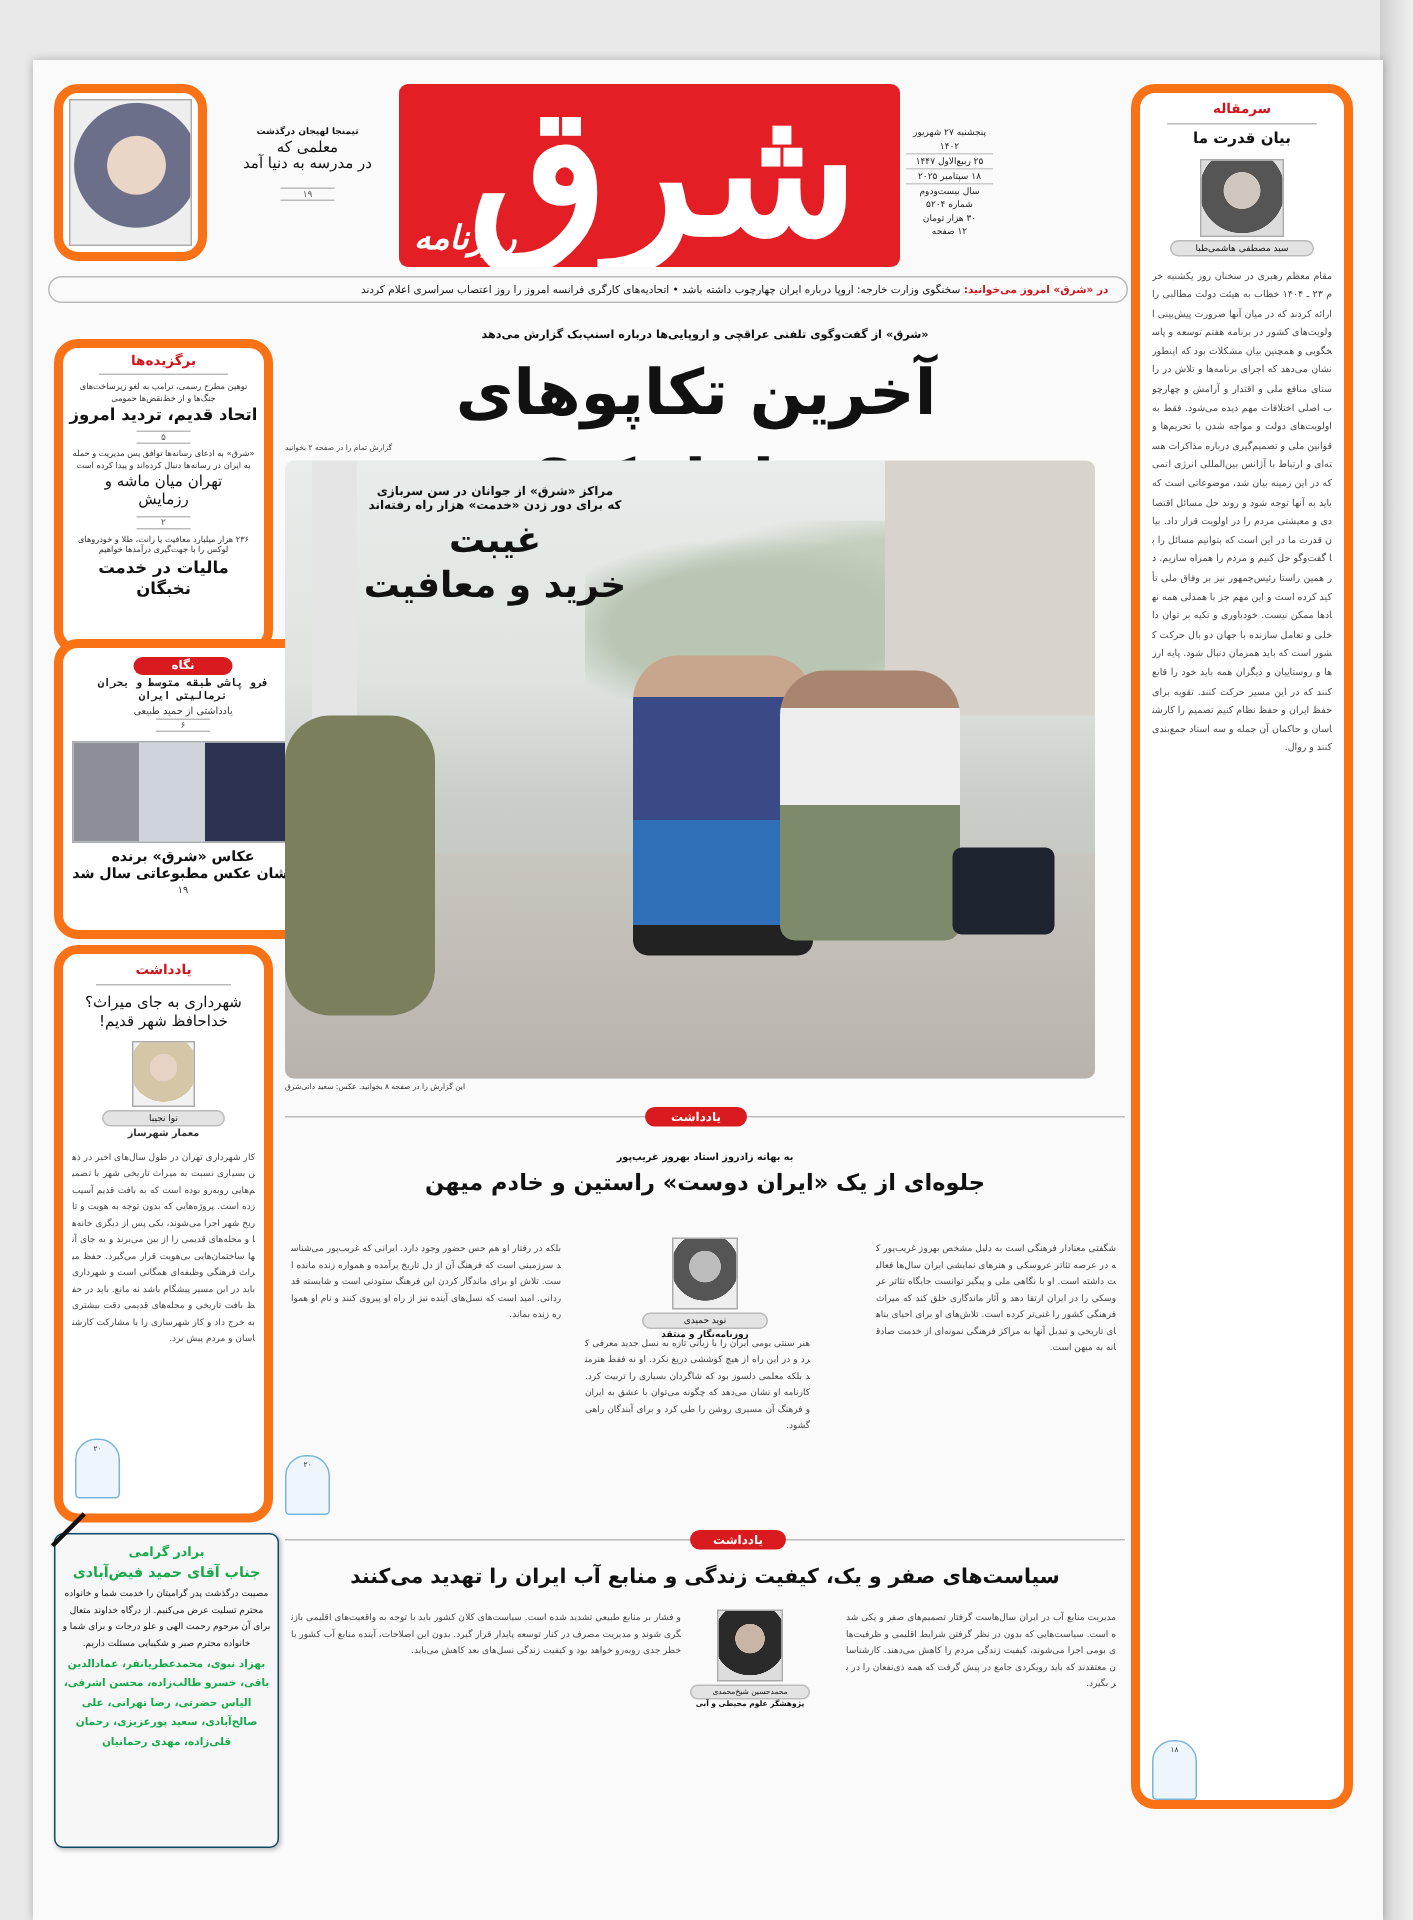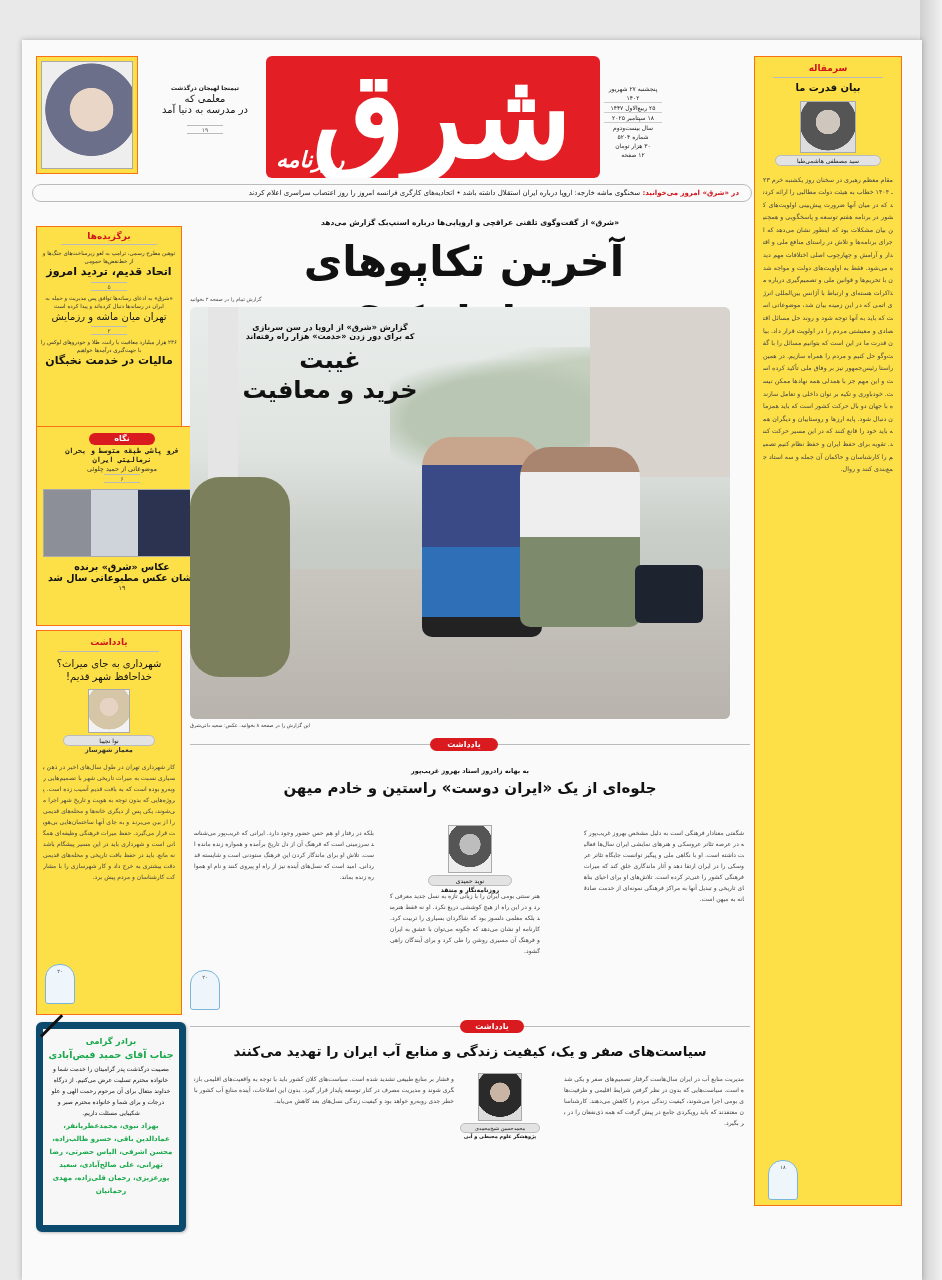--- a/index.html
+++ b/index.html
@@ -1,37 +1,37 @@
 <!DOCTYPE html>
 <html><head>
 <meta charset="utf-8">
 <style>
   * { box-sizing: border-box; margin: 0; padding: 0; }
   html, body { width: 942px; height: 1280px; background: #e9e9e9; overflow: hidden; }
   body { font-family: "DejaVu Sans", sans-serif; direction: rtl; color: #111; position: relative; }
   .page { position: absolute; left: 22px; top: 40px; width: 900px; height: 1240px; background: #fafafa; box-shadow: 0 0 6px rgba(0,0,0,.25); }
   .rshadow { position:absolute; right:0; top:0; width:22px; height:1280px; background: linear-gradient(to right,#cfcfcf,#f1f1f1); }
   .abs { position: absolute; }
-  .boxed { border: 1px solid #f97316; border-radius: 0; background: #fde047; }
+  .boxed { border: 6px solid #f97316; border-radius: 16px; background: #ffffff; }
   .red-label { color: #d0141b; font-size: 9px; font-weight: bold; text-align: center; }
   .pill { background: #d91a1f; color: #fff; font-size: 8px; font-weight: bold; border-radius: 9px; text-align:center; }
   .rule { height: 1px; background: #bbb; }
   .hl { font-weight: bold; text-align: center; line-height: 1.25; }
   .small { font-size: 6.5px; color: #333; text-align: center; line-height: 1.4; }
   .body-text { font-size: 6px; line-height: 11px; color: #444; text-align: justify; overflow: hidden; word-break: break-all; }
   .photo { background: linear-gradient(160deg,#dcdcdc,#9b9b9b); border: 1px solid #aaa; }
   .pagenum { font-size: 6px; color:#555; text-align:center; border-top:1px solid #bbb; border-bottom:1px solid #bbb; width:36px; margin:0 auto; }
   .namepill { background:#e3e3e3; border:1px solid #bbb; border-radius:8px; font-size:6px; text-align:center; padding:1px 0; }
   .logo { position:absolute; left:266px; top:56px; width:334px; height:122px; background:#e31e24; border-radius:6px; overflow:hidden; }
   .logo .script { position:absolute; right:28px; top:-12px; font-size:120px; color:#fff; font-weight:bold; font-family:"DejaVu Serif", serif; }
   .logo .rooz { position:absolute; left:10px; bottom:6px; font-size:22px; color:#fff; font-weight:bold;font-style:italic; }
   .ticker { position:absolute; left:32px; top:184px; width:720px; height:18px; border:1px solid #bbb; border-radius:9px; font-size:7px; line-height:16px; padding:0 12px; white-space:nowrap; overflow:hidden; }
   .ticker .lead { color:#d0141b; font-weight:bold; }
   .main-photo { position:absolute; left:190px; top:307px; width:540px; height:412px; border-radius:6px; overflow:hidden; background: linear-gradient(180deg,#e8ecea 0%,#dfe4e1 35%,#c9cec8 55%,#b9bdb8 100%); }
-  .obit { position:absolute; left:36px; top:1022px; width:150px; height:210px; border:7px solid #0c4a6e; border-radius:6px; background:#f7f7f7; box-shadow: 1px 1px 3px rgba(0,0,0,.25); padding:6px 4px; }
+  .obit { position:absolute; left:36px; top:1022px; width:150px; height:210px; border:1px solid #0c4a6e; border-radius:6px; background:#f7f7f7; box-shadow: 1px 1px 3px rgba(0,0,0,.25); padding:6px 4px; }
   .green { color:#19a94a; font-weight:bold; font-size:8.5px; text-align:center; line-height:13px; }
   .seal { width:30px; height:40px; border:1px solid #7ab6d9; border-radius:14px 14px 3px 3px; background:#eef6fb; font-size:5px; text-align:center; color:#333; padding-top:3px; }
 </style>
 </head>
 <body>
 
 <div class="rshadow"></div>
 <div class="page"></div>
 
 <div class="logo">
@@ -63,21 +63,21 @@
   <div class="red-label">سرمقاله</div>
   <div class="rule" style="margin:4px 10px;"></div>
   <div class="hl" style="font-size:10px; margin:4px 0;">بیان قدرت ما</div>
   <div class="photo" style="width:56px; height:52px; margin:6px auto 0; background: radial-gradient(circle at 50% 40%,#cfc6bd 0 30%,#555 31% 70%,#ddd 71%);"></div>
   <div class="namepill" style="margin:2px 12px 8px;">سید مصطفی هاشمی‌طبا</div>
   <div class="body-text" style="height:1000px; font-size:6.3px; line-height:12.6px;">مقام معظم رهبری در سخنان روز یکشنبه خرم ۲۳ ـ ۱۴۰۴ خطاب به هیئت دولت مطالبی را ارائه کردند که در میان آنها ضرورت پیش‌بینی اولویت‌های کشور در برنامه هفتم توسعه و پاسخگویی و همچنین بیان مشکلات بود که اینطور نشان می‌دهد که اجرای برنامه‌ها و تلاش در راستای منافع ملی و اقتدار و آرامش و چهارچوب اصلی اختلافات مهم دیده می‌شود. فقط به اولویت‌های دولت و مواجه شدن با تحریم‌ها و قوانین ملی و تصمیم‌گیری درباره مذاکرات هسته‌ای و ارتباط با آژانس بین‌المللی انرژی اتمی که در این زمینه بیان شد، موضوعاتی است که باید به آنها توجه شود و روند حل مسائل اقتصادی و معیشتی مردم را در اولویت قرار داد. بیان قدرت ما در این است که بتوانیم مسائل را با گفت‌وگو حل کنیم و مردم را همراه سازیم. در همین راستا رئیس‌جمهور نیز بر وفاق ملی تأکید کرده است و این مهم جز با همدلی همه نهادها ممکن نیست. خودباوری و تکیه بر توان داخلی و تعامل سازنده با جهان دو بال حرکت کشور است که باید همزمان دنبال شود. پایه ارزها و روستاییان و دیگران همه باید خود را قانع کنند که در این مسیر حرکت کنند. تقویه برای حفظ ایران و حفظ نظام کنیم تصمیم را کارشناسان و حاکمان آن جمله و سه استاد جمع‌بندی کنند و روال.</div>
 </div>
 
 <div class="ticker">
   <span class="lead">در «شرق» امروز می‌خوانید:</span>
-  <span>سخنگوی ماشه خارجه: اروپا درباره ایران استقلال داشته باشد • اتحادیه‌های کارگری فرانسه امروز را روز اعتصاب سراسری اعلام کردند</span>
+  <span>سخنگوی وزارت خارجه: اروپا درباره ایران چهارچوب داشته باشد • اتحادیه‌های کارگری فرانسه امروز را روز اعتصاب سراسری اعلام کردند</span>
 </div>
 
 <div class="abs boxed" style="left:36px; top:226px; width:146px; height:210px; padding:4px 4px;">
   <div class="red-label">برگزیده‌ها</div>
   <div class="rule" style="margin:3px 20px 5px;"></div>
 
   <div>
     <div class="small" style="font-size:5.5px;">توهین مطرح رسمی، ترامپ به لغو زیرساخت‌های جنگ‌ها و از خط‌نقض‌ها حمومی</div>
     <div class="hl" style="font-size:11px;">اتحاد قدیم، تردید امروز</div>
     <div class="pagenum" style="margin-top:3px;">۵</div>
@@ -89,21 +89,21 @@
   </div>
   <div style="margin-top:4px;">
     <div class="small" style="font-size:5.5px;">۲۳۶ هزار میلیارد معافیت یا رانت، طلا و خودروهای لوکس را با جهت‌گیری درآمد‌ها خواهیم</div>
     <div class="hl" style="font-size:11px;">مالیات در خدمت نخبگان</div>
   </div>
 </div>
 
 <div class="abs boxed" style="left:36px; top:426px; width:172px; height:200px; padding:6px 4px;">
   <div class="pill" style="width:66px; margin:0 auto; line-height:12px;">نگاه</div>
   <div class="hl" style="font-size:7px; margin-top:2px; padding:0 12px;font-family:Liberation Mono, monospace;">فرو پاشی طبقه متوسط و بحران نرمالیتی ایران</div>
-  <div class="small">موضوعاتی از حمید چلوئی</div>
+  <div class="small">یادداشتی از حمید طبیعی</div>
   <div class="pagenum">۶</div>
   <div class="photo" style="height:68px; margin:6px 2px 4px; background: linear-gradient(90deg,#8c8f97 0 30%,#cfd3da 30% 60%,#2b3350 60% 100%);"></div>
   <div class="hl" style="font-size:9.5px;">عکاس «شرق» برنده</div>
   <div class="hl" style="font-size:9.5px;">نشان عکس مطبوعاتی سال شد</div>
   <div class="small">۱۹</div>
 </div>
 
 <div class="abs boxed" style="left:36px; top:630px; width:146px; height:385px; padding:6px 6px;">
   <div class="red-label">یادداشت</div>
   <div class="rule" style="margin:4px 16px 6px;"></div>
@@ -131,21 +131,21 @@
 <div class="main-photo">
   <div style="position:absolute; left:18px; top:0; width:30px; height:300px; background:#e5e5e5;"></div>
   <div style="position:absolute; left:200px; top:40px; width:280px; height:120px; background: radial-gradient(ellipse at 40% 60%,#b9c6b3 0 40%,transparent 60%), radial-gradient(ellipse at 80% 40%,#c4cfbd 0 35%,transparent 55%);"></div>
   <div style="position:absolute; right:0; top:0; width:140px; height:170px; background:#d8d3cc;"></div>
   <div style="position:absolute; left:0; bottom:0; width:100%; height:150px; background: linear-gradient(180deg,#c9c5bf,#b8b3ad);"></div>
   <div style="position:absolute; left:0; top:170px; width:100px; height:200px; background:#7c7f5c; border-radius:30px;"></div>
   <div style="position:absolute; left:232px; top:130px; width:120px; height:200px; background: linear-gradient(180deg,#c8a68e 0 14%,#3a4a86 14% 55%,#2f6fb7 55% 90%,#222 90%); border-radius:30px 30px 10px 10px;"></div>
   <div style="position:absolute; left:330px; top:140px; width:120px; height:180px; background: linear-gradient(180deg,#a98570 0 14%,#eee 14% 50%,#7d8a6c 50%); border-radius:30px 30px 10px 10px;"></div>
   <div style="position:absolute; left:445px; top:258px; width:68px; height:58px; background:#1e2330; border-radius:6px;"></div>
   <div style="position:absolute; left:40px; top:16px; width:200px; text-align:center;">
-    <div style="font-size:8px; font-weight:bold;">گزارش «شرق» از اروپا در سن سربازی</div>
+    <div style="font-size:8px; font-weight:bold;">مراکز «شرق» از جوانان در سن سربازی</div>
     <div style="font-size:8px; font-weight:bold;">که برای دور زدن «خدمت» هزار راه رفته‌اند</div>
     <div style="font-size:24px; font-weight:bold; line-height:30px; margin-top:4px;">غیبت</div>
     <div style="font-size:24px; font-weight:bold; line-height:30px;">خرید و معافیت</div>
   </div>
 </div>
 <div class="abs" style="left:190px; top:722px; width:300px; text-align:left; font-size:5px; color:#333;">این گزارش را در صفحه ۸ بخوانید. عکس: سعید دانی‌شرق</div>
 
 <div class="abs" style="left:190px; top:744px; width:560px; height:270px; border-top:1px solid #bbb;">
   <div class="pill" style="position:absolute; left:240px; top:-7px; width:68px; line-height:13px;">یادداشت</div>
   <div style="position:absolute; top:22px; width:100%; text-align:center; font-size:6.5px; font-weight:bold;">به بهانه زادروز استاد بهروز غریب‌پور</div>

